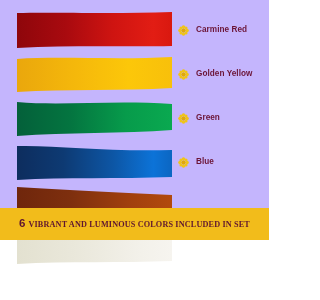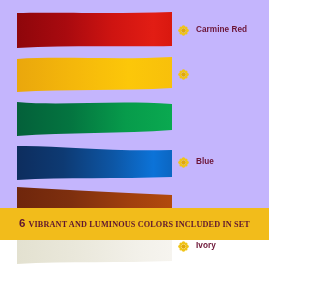--- a/index.html
+++ b/index.html
@@ -188,36 +188,55 @@
               <circle cx="10" cy="16.4" r="3.3"></circle>
               <circle cx="3.6" cy="10" r="3.3"></circle>
               <circle cx="14.6" cy="5.4" r="2.8"></circle>
               <circle cx="14.6" cy="14.6" r="2.8"></circle>
               <circle cx="5.4" cy="14.6" r="2.8"></circle>
               <circle cx="5.4" cy="5.4" r="2.8"></circle>
             </g>
             <circle cx="10" cy="10" r="3.6" fill="#e0a80d"></circle>
           </svg>
         </span>
+        <span class="swatch-label-text">Golden Yellow</span>
       </div>
     </li>
 
     <li class="swatch-row" style="top:96px;">
       <div class="swatch-chip">
         <svg viewBox="0 0 155 36" preserveAspectRatio="none" aria-hidden="true">
           <defs>
             <linearGradient id="gradGreen" x1="0" y1="0" x2="1" y2="0">
               <stop offset="0%" stop-color="#04603a"></stop>
               <stop offset="35%" stop-color="#047540"></stop>
               <stop offset="70%" stop-color="#079b4b"></stop>
               <stop offset="100%" stop-color="#0aa950"></stop>
             </linearGradient>
           </defs>
           <path d="M0,2 C45,6 95,0 155,4 L155,30 C105,34 50,32 0,36 Z" fill="url(#gradGreen)"></path>
         </svg>
+      </div>
+      <div class="swatch-label-group">
+        <span class="bullet-icon">
+          <svg viewBox="0 0 20 20" aria-hidden="true">
+            <g fill="#f0c419">
+              <circle cx="10" cy="3.6" r="3.3"></circle>
+              <circle cx="16.4" cy="10" r="3.3"></circle>
+              <circle cx="10" cy="16.4" r="3.3"></circle>
+              <circle cx="3.6" cy="10" r="3.3"></circle>
+              <circle cx="14.6" cy="5.4" r="2.8"></circle>
+              <circle cx="14.6" cy="14.6" r="2.8"></circle>
+              <circle cx="5.4" cy="14.6" r="2.8"></circle>
+              <circle cx="5.4" cy="5.4" r="2.8"></circle>
+            </g>
+            <circle cx="10" cy="10" r="3.6" fill="#e0a80d"></circle>
+          </svg>
+        </span>
+        <span class="swatch-label-text">Green</span>
       </div>
     </li>
 
     <li class="swatch-row" style="top:140px;">
       <div class="swatch-chip">
         <svg viewBox="0 0 155 36" preserveAspectRatio="none" aria-hidden="true">
           <defs>
             <linearGradient id="gradBlue" x1="0" y1="0" x2="1" y2="0">
               <stop offset="0%" stop-color="#0d2d5e"></stop>
               <stop offset="30%" stop-color="#0d3a73"></stop>
@@ -272,38 +291,20 @@
             <linearGradient id="gradIvory" x1="0" y1="0" x2="1" y2="0">
               <stop offset="0%" stop-color="#e3e1d0"></stop>
               <stop offset="45%" stop-color="#ebe9dd"></stop>
               <stop offset="80%" stop-color="#f3f1ea"></stop>
               <stop offset="100%" stop-color="#f6f4ef"></stop>
             </linearGradient>
           </defs>
           <path d="M0,3 C45,0 95,6 155,4 L155,33 C105,35 50,33 0,36 Z" fill="url(#gradIvory)"></path>
         </svg>
       </div>
-      <div class="swatch-label-group">
-        <span class="bullet-icon">
-          <svg viewBox="0 0 20 20" aria-hidden="true">
-            <g fill="#f0c419">
-              <circle cx="10" cy="3.6" r="3.3"></circle>
-              <circle cx="16.4" cy="10" r="3.3"></circle>
-              <circle cx="10" cy="16.4" r="3.3"></circle>
-              <circle cx="3.6" cy="10" r="3.3"></circle>
-              <circle cx="14.6" cy="5.4" r="2.8"></circle>
-              <circle cx="14.6" cy="14.6" r="2.8"></circle>
-              <circle cx="5.4" cy="14.6" r="2.8"></circle>
-              <circle cx="5.4" cy="5.4" r="2.8"></circle>
-            </g>
-            <circle cx="10" cy="10" r="3.6" fill="#e0a80d"></circle>
-          </svg>
-        </span>
-        <span class="swatch-label-text">Ivory</span>
-      </div>
     </li>
 
   </ul>
 
   <div class="banner">
     <div class="banner-inner">
       <span class="banner-count">6</span>
       <span class="banner-text">VIBRANT AND LUMINOUS COLORS INCLUDED IN SET</span>
     </div>
   </div>

